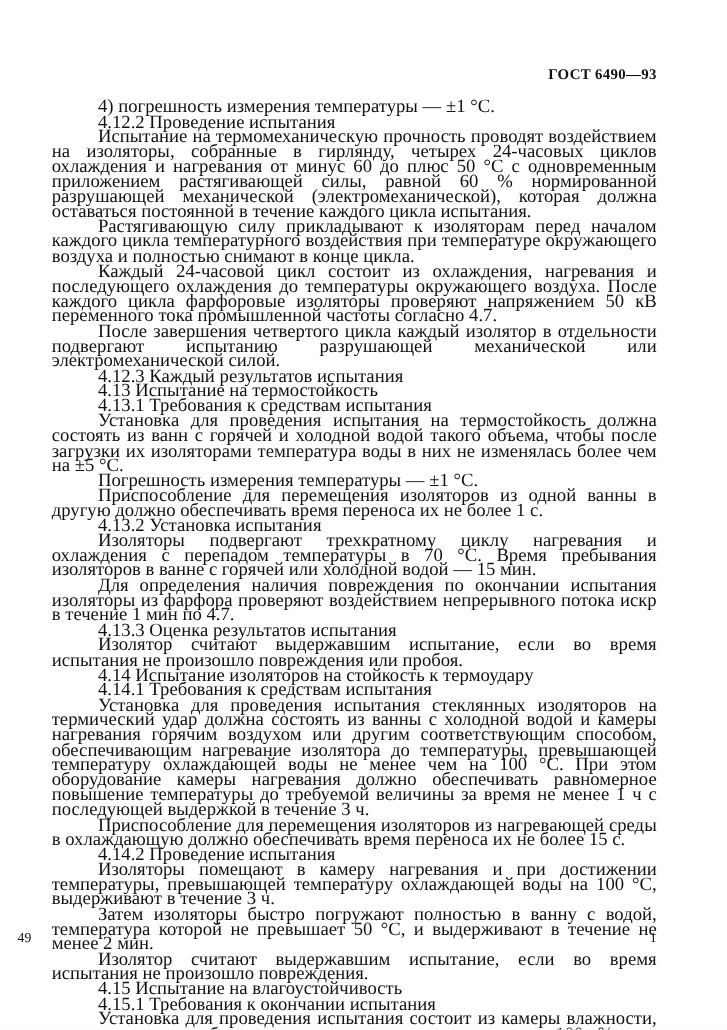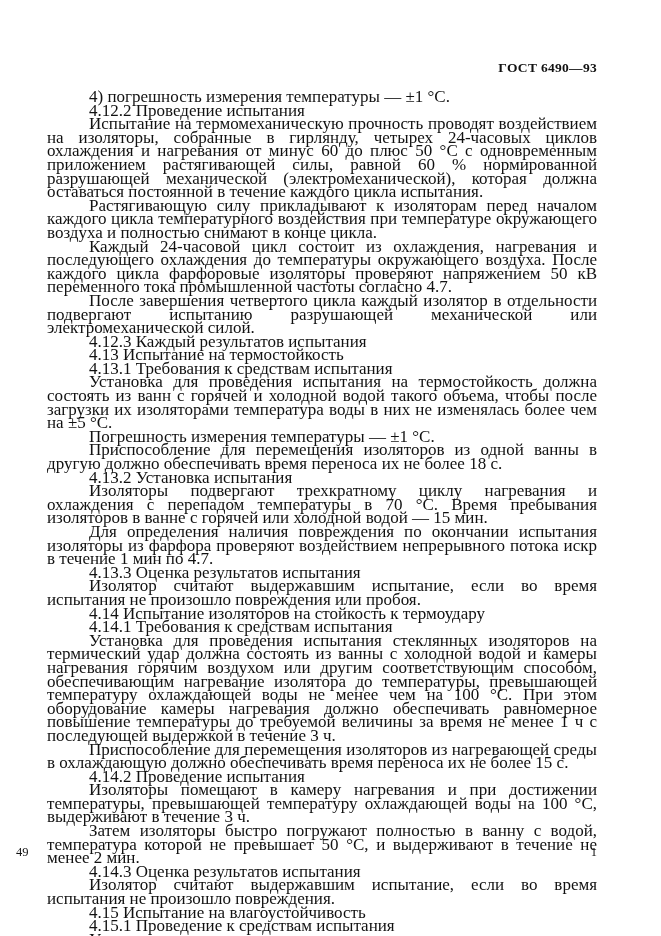--- a/index.html
+++ b/index.html
@@ -66,37 +66,36 @@
     <p>4.12.2 Проведение испытания</p>
     <p>Испытание на термомеханическую прочность проводят воздействием на изоляторы, собранные в гирлянду, четырех 24-часовых циклов охлаждения и нагревания от минус 60 до плюс 50 °С с одновременным приложением растягивающей силы, равной 60 % нормированной разрушающей механической (электромеханической), которая должна оставаться постоянной в течение каждого цикла испытания.</p>
     <p>Растягивающую силу прикладывают к изоляторам перед началом каждого цикла температурного воздействия при температуре окружающего воздуха и полностью снимают в конце цикла.</p>
     <p>Каждый 24-часовой цикл состоит из охлаждения, нагревания и последующего охлаждения до температуры окружающего воздуха. После каждого цикла фарфоровые изоляторы проверяют напряжением 50 кВ переменного тока промышленной частоты согласно 4.7.</p>
     <p>После завершения четвертого цикла каждый изолятор в отдельности подвергают испытанию разрушающей механической или электромеханической силой.</p>
     <p>4.12.3 Каждый результатов испытания</p>
     <p>4.13 Испытание на термостойкость</p>
     <p>4.13.1 Требования к средствам испытания</p>
     <p>Установка для проведения испытания на термостойкость должна состоять из ванн с горячей и холодной водой такого объема, чтобы после загрузки их изоляторами температура воды в них не изменялась более чем на ±5 °С.</p>
     <p>Погрешность измерения температуры — ±1 °С.</p>
-    <p>Приспособление для перемещения изоляторов из одной ванны в другую должно обеспечивать время переноса их не более 18 с.</p>
+    <p>Приспособление для перемещения изоляторов из одной ванны в другую должно обеспечивать время переноса их не более 1 с.</p>
     <p>4.13.2 Установка испытания</p>
     <p>Изоляторы подвергают трехкратному циклу нагревания и охлаждения с перепадом температуры в 70 °С. Время пребывания изоляторов в ванне с горячей или холодной водой — 15 мин.</p>
     <p>Для определения наличия повреждения по окончании испытания изоляторы из фарфора проверяют воздействием непрерывного потока искр в течение 1 мин по 4.7.</p>
     <p>4.13.3 Оценка результатов испытания</p>
     <p>Изолятор считают выдержавшим испытание, если во время испытания не произошло повреждения или пробоя.</p>
     <p class="bold">4.14 Испытание изоляторов на стойкость к термоудару</p>
     <p>4.14.1 Требования к средствам испытания</p>
     <p>Установка для проведения испытания стеклянных изоляторов на термический удар должна состоять из ванны с холодной водой и камеры нагревания горячим воздухом или другим соответствующим способом, обеспечивающим нагревание изолятора до температуры, превышающей температуру охлаждающей воды не менее чем на 100 °С. При этом оборудование камеры нагревания должно обеспечивать равномерное повышение температуры до требуемой величины за время не менее 1 ч с последующей выдержкой в течение 3 ч.</p>
     <p>Приспособление для перемещения изоляторов из нагревающей среды в охлаждающую должно обеспечивать время переноса их не более 15 с.</p>
     <p>4.14.2 Проведение испытания</p>
     <p>Изоляторы помещают в камеру нагревания и при достижении температуры, превышающей температуру охлаждающей воды на 100 °С, выдерживают в течение 3 ч.</p>
     <p>Затем изоляторы быстро погружают полностью в ванну с водой, температура которой не превышает 50 °С, и выдерживают в течение не менее 2 мин.</p>
-    <p>4.14.3 Оценка результатов испытания</p>
     <p>Изолятор считают выдержавшим испытание, если во время испытания не произошло повреждения.</p>
     <p class="bold">4.15 Испытание на влагоустойчивость</p>
-    <p>4.15.1 Проведение к средствам испытания</p>
+    <p>4.15.1 Требования к окончании испытания</p>
     <p>Установка для проведения испытания состоит из камеры влажности, которая должна обеспечивать относительную влажность 100 % при температуре 55 °С в течение 9 суток (ускоренный режим) и при температуре 40 °С в течение 21 суток (длительный режим).</p>
   </div>
 
   <div class="doc-footer">
     <span class="sheet-number">49</span>
     <span class="page-number">1</span>
   </div>
 
 </div>
 

